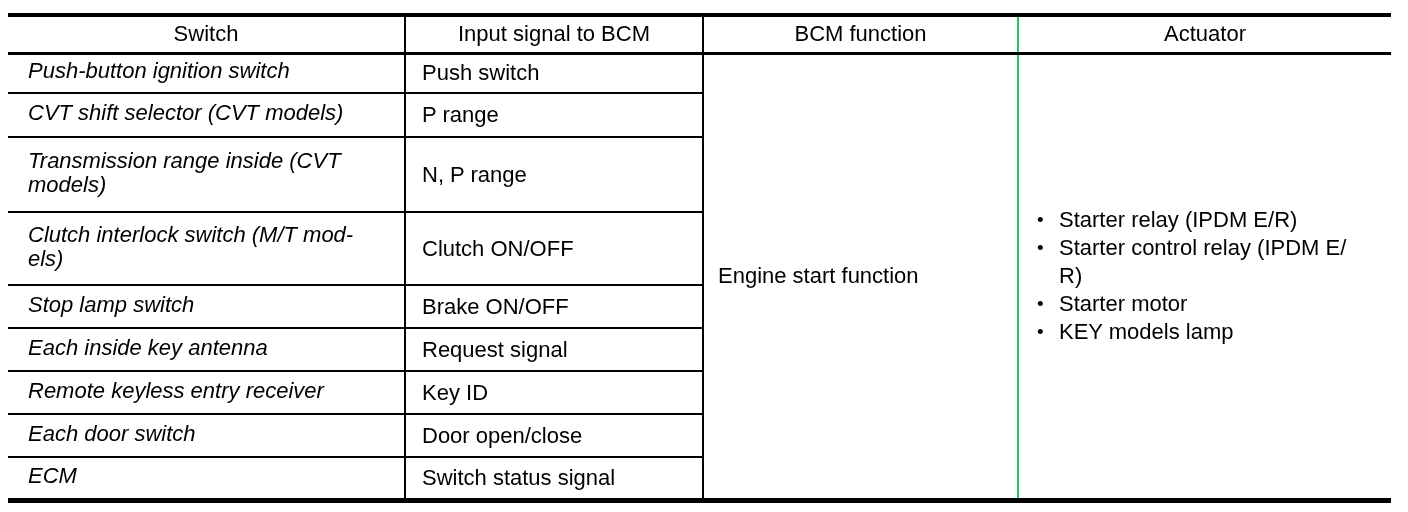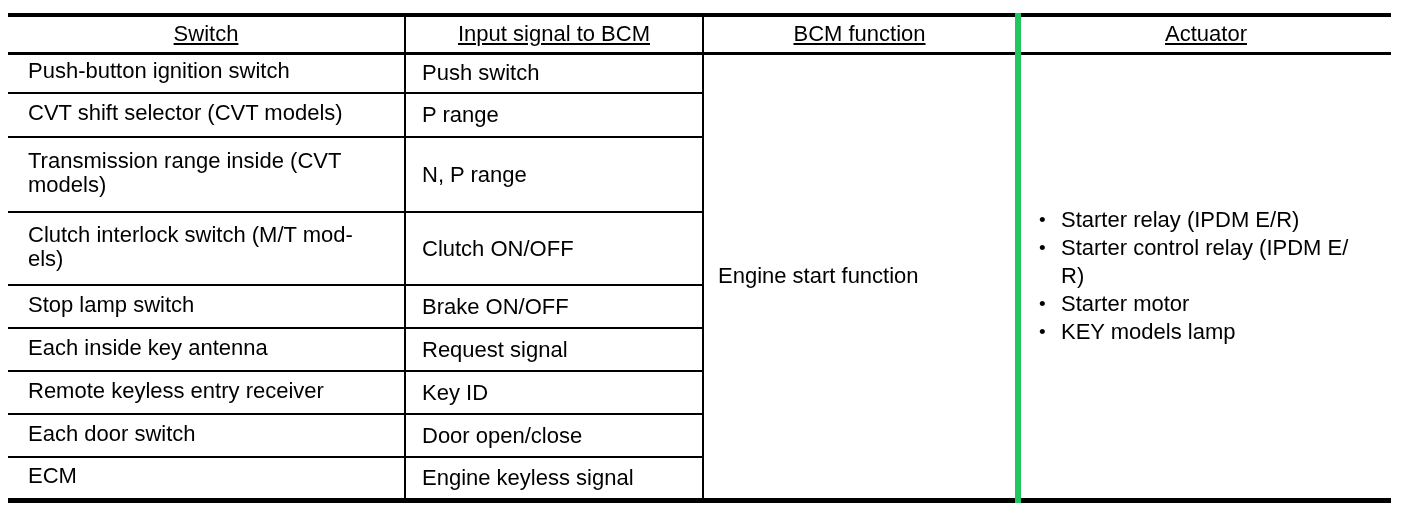--- a/index.html
+++ b/index.html
@@ -26,21 +26,21 @@
     border-top: 4px solid #000;
     border-bottom: 5px solid #000;
     font-size: 22px;
     line-height: 24px;
   }
   col.c1 { width: 397px; }
   col.c2 { width: 298px; }
   col.c3 { width: 315px; }
   col.c4 { width: 373px; }
 
-  thead tr { height: 38px; text-decoration: underline; }
+  thead tr { height: 38px; }
   thead th {
     border-bottom: 3px solid #000;
     font-weight: normal;
     text-align: center;
     vertical-align: middle;
     padding: 0;
   }
 
   tbody tr { height: 43px; }
   tbody tr.r1 { height: 40px; }
@@ -48,26 +48,26 @@
   tbody tr.r3 { height: 75px; }
   tbody tr.r4 { height: 73px; }
 
   td, th { overflow: hidden; }
 
   td.sw, td.sig {
     border-bottom: 2px solid #000;
     vertical-align: middle;
     white-space: pre-line;
   }
-  td.sw  { padding: 0 8px 4px 20px; }
+  td.sw  { padding: 0 8px 4px 20px; font-style: italic; }
   td.sig { padding: 0 8px 0 16px; }
 
   .vr1 { border-right: 2px solid #000; }  
   .vr2 { border-right: 2px solid #000; }  
-  .vr3 { border-right: 6px solid #22c55e; }  
+  .vr3 { border-right: 2px solid #22c55e; }  
 
   td.func {
     vertical-align: middle;
     padding: 0 8px 0 14px;
     margin-top: 44px;
   }
   td.act {
     vertical-align: middle;
     padding: 0 6px 0 18px;
   }
@@ -162,17 +162,17 @@
       <tr>
         <td class="sw vr1">Remote keyless entry receiver</td>
         <td class="sig vr2">Key ID</td>
       </tr>
       <tr>
         <td class="sw vr1">Each door switch</td>
         <td class="sig vr2">Door open/close</td>
       </tr>
       <tr>
         <td class="sw vr1">ECM</td>
-        <td class="sig vr2">Engine keyless signal</td>
+        <td class="sig vr2">Switch status signal</td>
       </tr>
     </tbody>
   </table>
 </div>
 
 </body></html>

